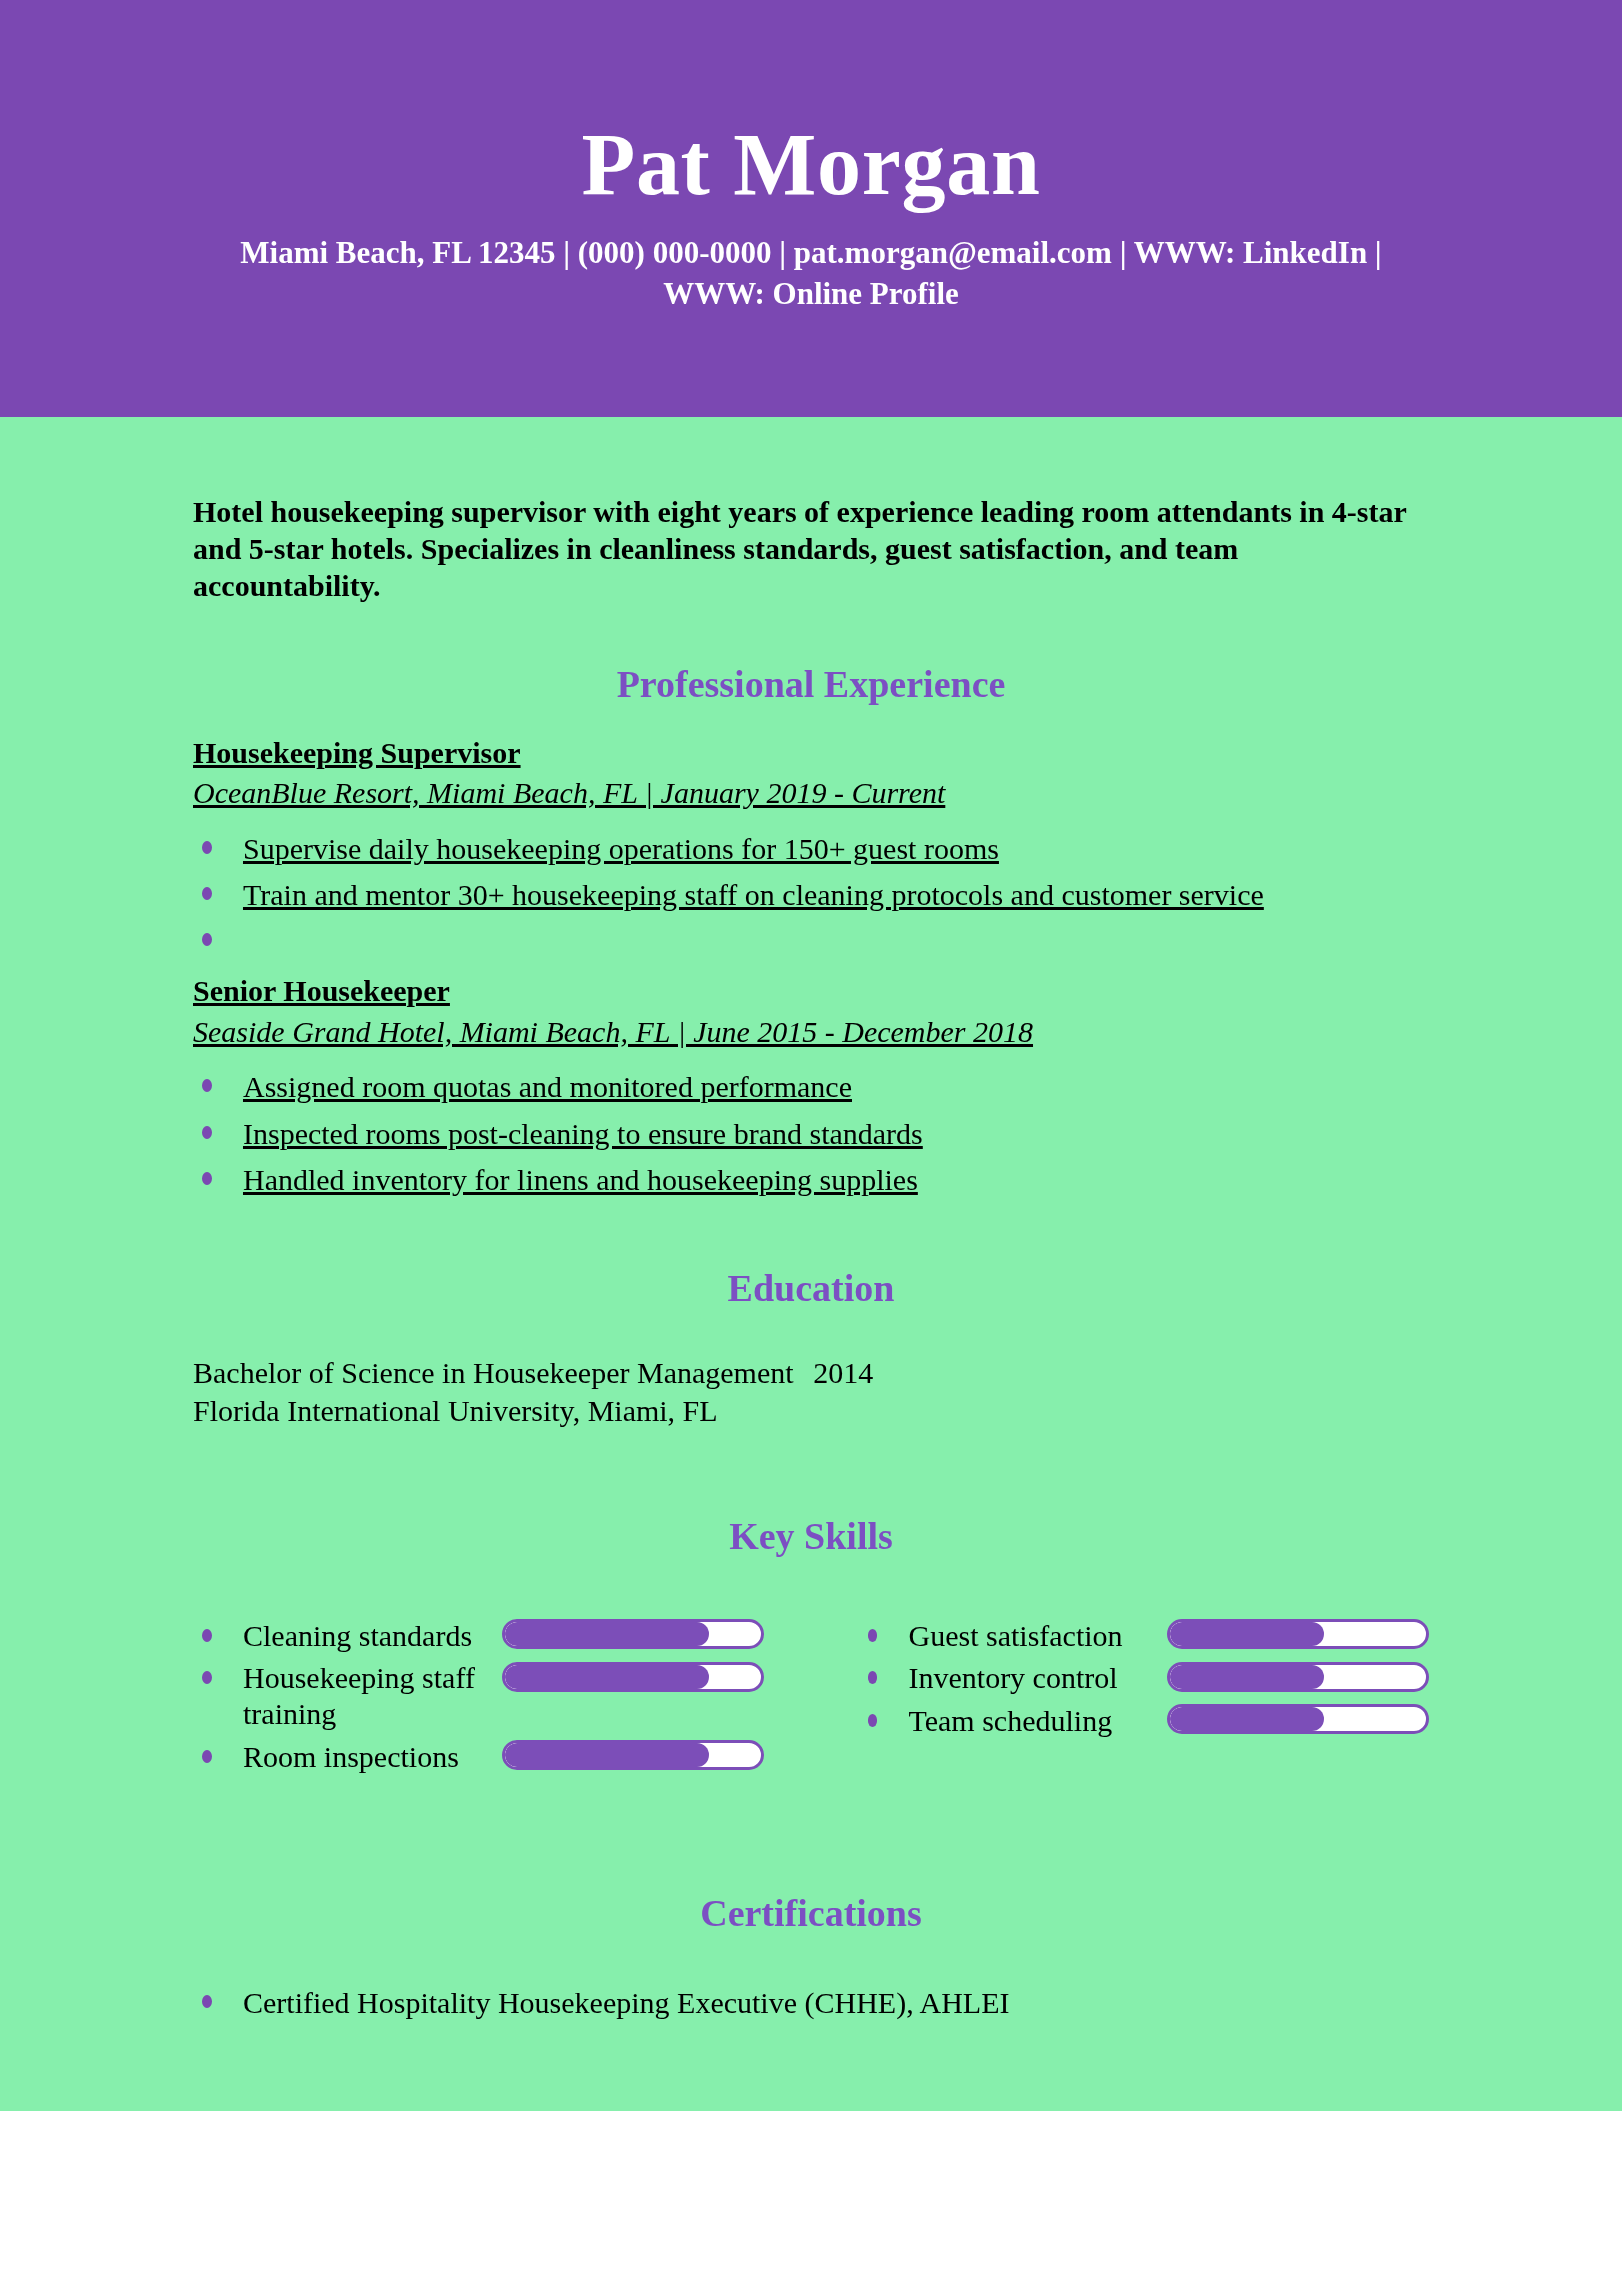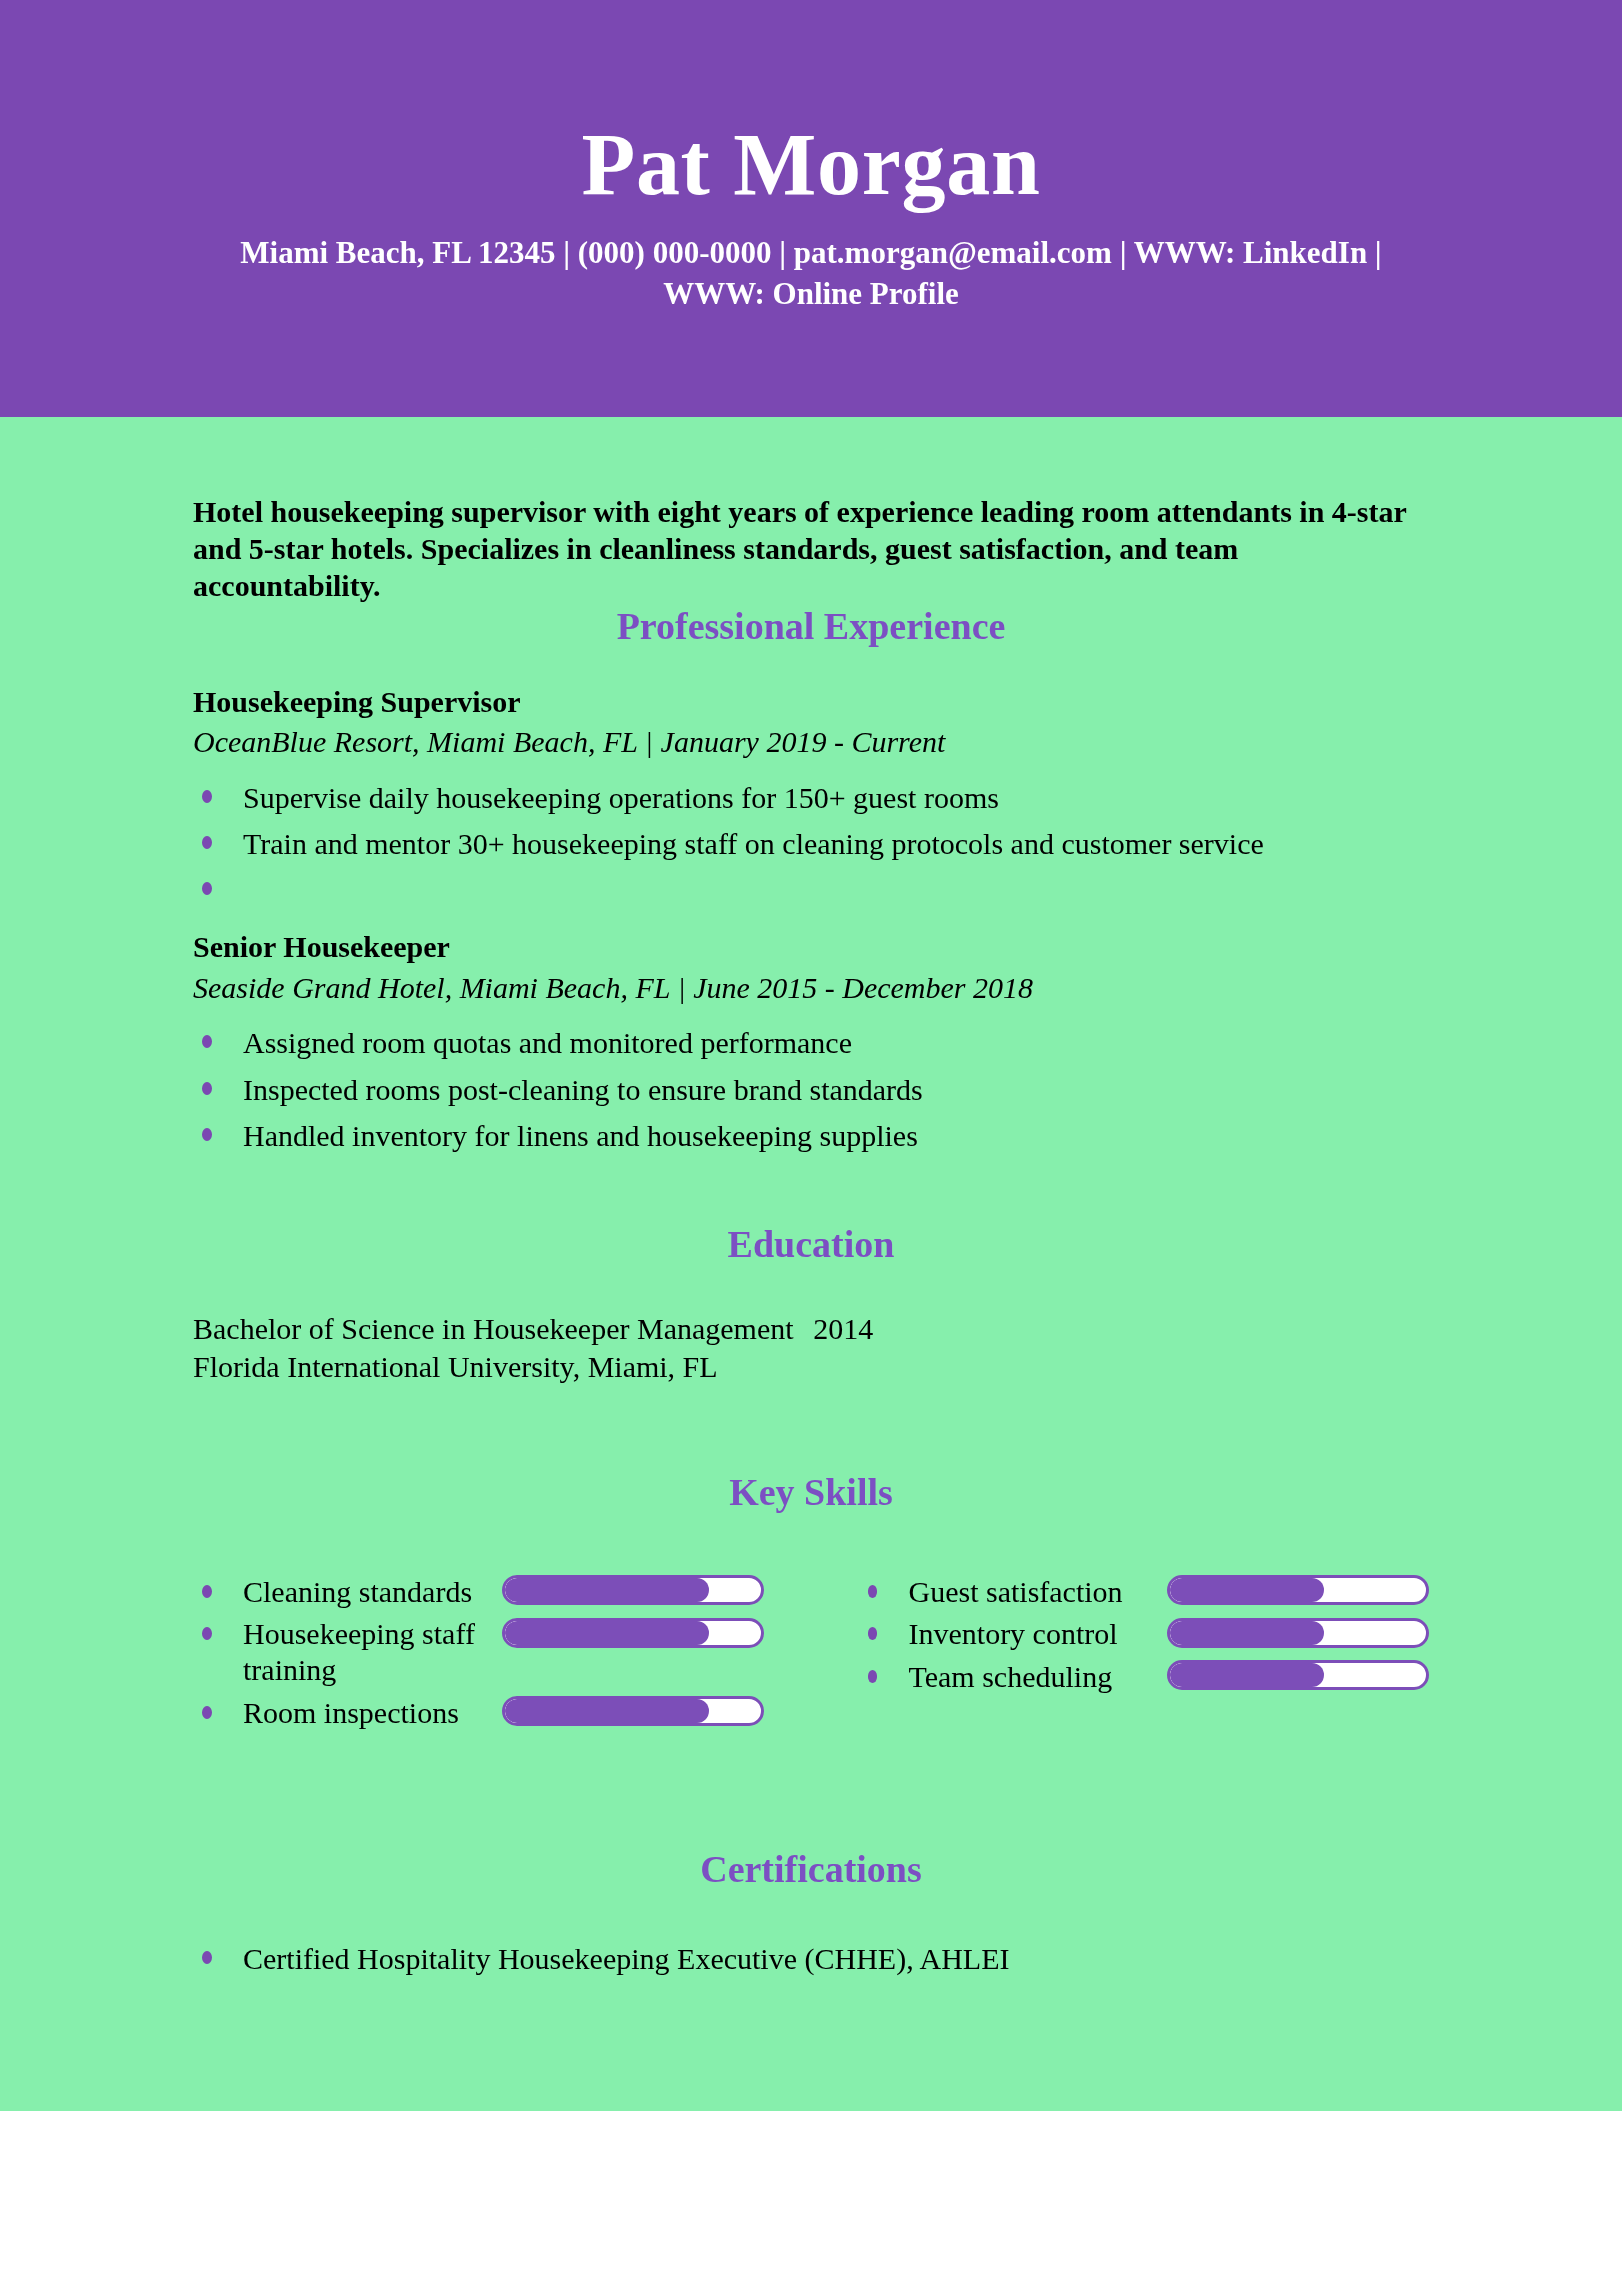--- a/index.html
+++ b/index.html
@@ -43,26 +43,26 @@
     line-height: 37px;
     font-weight: bold;
   }
   .section-heading {
     text-align: center;
     color: #7C4FC3;
     font-size: 38px;
     line-height: 1.2;
     font-weight: bold;
   }
-  .sh-experience     { }
+  .sh-experience     { margin-top: 58px; }
   .sh-education      { margin-top: 68px; }
   .sh-skills         { margin-top: 84px; }
   .sh-certifications { margin-top: 110px; }
 
-  .job { margin-top: 33px; }
+  .job { margin-top: 26px; text-decoration: underline; }
   .job-title { font-size: 30px; line-height: 37px; font-weight: bold; }
   .job-meta  { font-size: 30px; line-height: 37px; font-style: italic; margin-top: 3.9px; }
 
   ul.plain { list-style: none; }
   .bullet-row {
     display: flex;
     align-items: flex-start;
     margin-bottom: 9.2px;
   }
   .bullets { margin-top: 18.3px; }

